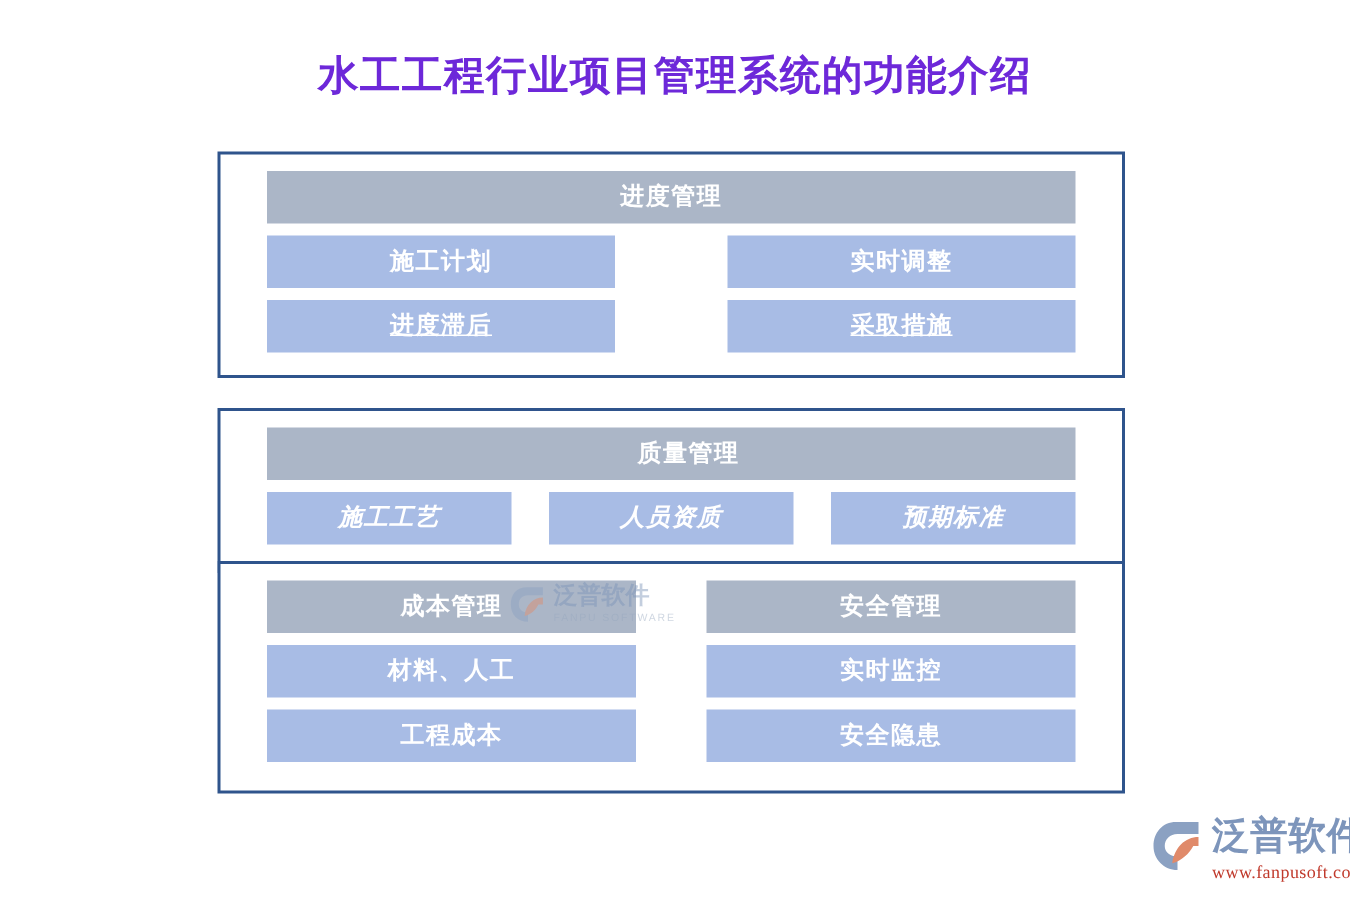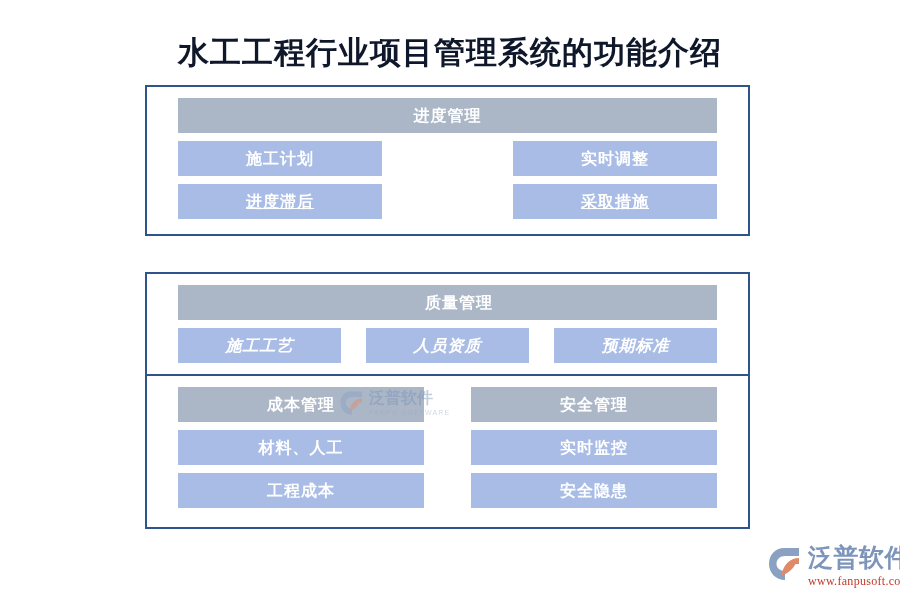--- a/index.html
+++ b/index.html
@@ -15,38 +15,38 @@
     position: relative;
   }
 
   
   .page-title {
     position: absolute;
     top: 32px;
     left: 0;
     width: 900px;
     text-align: center;
-    font-size: 31px;
+    font-size: 27px;
     font-weight: bold;
     letter-spacing: 1px;
-    color: #0f172a;
+    color: #6d28d9;
     font-family: "Liberation Serif", "DejaVu Serif", serif;
     white-space: nowrap;
   }
 
   
   .section {
     position: absolute;
     left: 145px;
     width: 605px;
     box-sizing: border-box;
     border: 2px solid #2f548c;
     background: #ffffff;
   }
-  #section-1 { top: 85px;  height: 151px; }
+  #section-1 { top: 101px;  height: 151px; }
   #section-2 { top: 272px;  height: 110px; }
   #section-3 { top: 374px;  height: 155px; }
 
   .section-inner {
     position: relative;
     width: 100%;
     height: 100%;
     box-sizing: border-box;
     padding: 11px 31px;
   }
@@ -79,21 +79,21 @@
     font-family: "Liberation Serif", "DejaVu Serif", serif;
   }
 
   
   .s1-header { width: 100%; }
   .s1-grid {
     margin-top: 8px;
     display: flex;
     justify-content: space-between;
   }
-  .s1-col { width: 204px; }
+  .s1-col { width: 232px; }
   .s1-col .chip + .chip { margin-top: 8px; text-decoration: underline; }
 
   
   .s2-header { width: 100%; padding-left: 23px; }
   .s2-row {
     margin-top: 8px;
     display: flex;
     justify-content: space-between;
   }
   .s2-row .chip { width: 163px; font-style: italic; }

